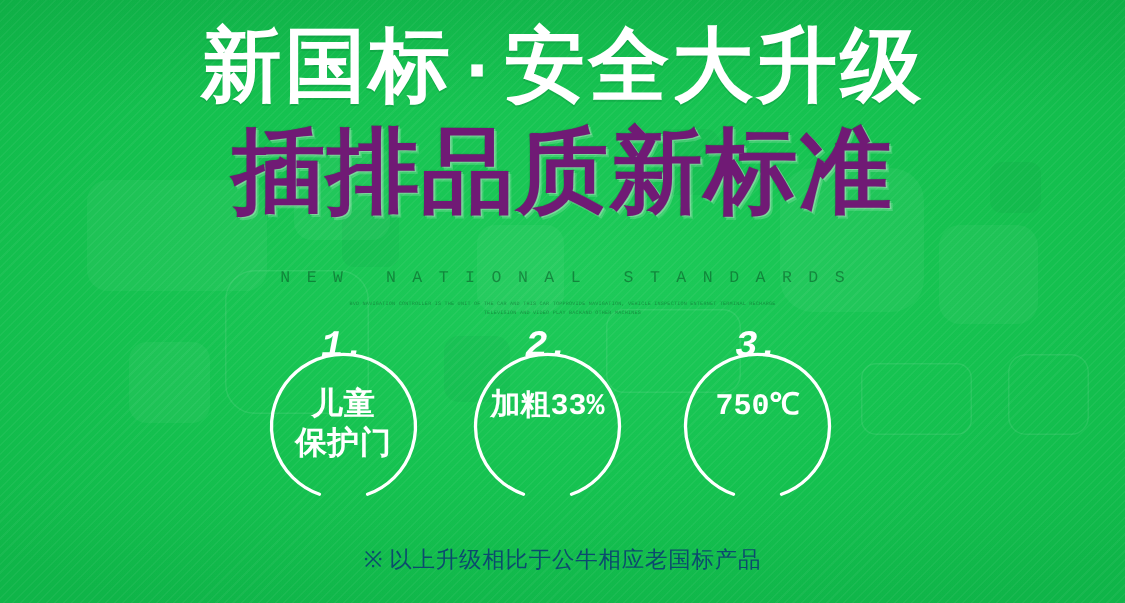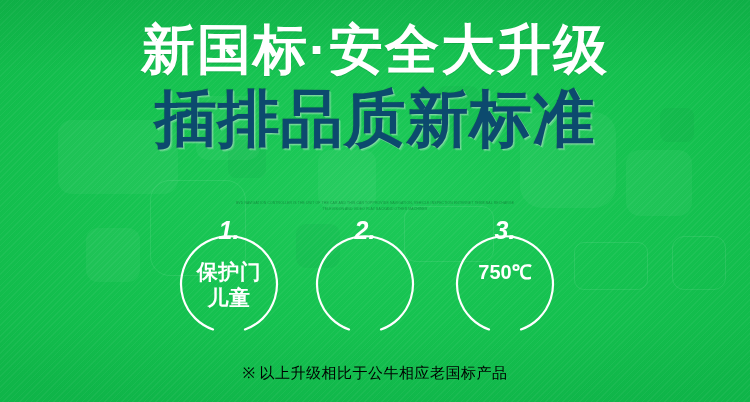--- a/index.html
+++ b/index.html
@@ -9,21 +9,21 @@
     background: #ffffff;
   }
   * { box-sizing: border-box; }
 
   .banner {
     position: relative;
     width: 750px;
     height: 402px;
     overflow: hidden;
     background: #15c250;
-    font-family: Liberation Sans, sans-serif;
+    font-family: Liberation Mono, monospace;
     user-select: none;
   }
 
   
   .bg-base {
     position: absolute;
     inset: 0;
     background:
       radial-gradient(ellipse 520px 260px at 50% 46%, #1ecb5a 0%, #15c250 55%, #10b94a 100%);
   }
@@ -93,21 +93,21 @@
     text-shadow: 0 1px 0 rgba(0,90,40,0.18);
   }
 
   
   .headline-2 {
     position: absolute;
     top: 88px;
     left: 0;
     width: 100%;
     text-align: center;
-    color: #0c4a6e;
+    color: #701a75;
     font-size: 62px;
     font-weight: bold;
     letter-spacing: 1px;
     line-height: 1;
     white-space: nowrap;
     text-shadow:
       1px 1px 0 rgba(255,255,255,0.28),
       2px 2px 0 rgba(255,255,255,0.18),
       0 0 1px rgba(10,92,40,0.6);
   }
@@ -200,21 +200,21 @@
   }
   .badge-line.wide { font-size: 20px; letter-spacing: 0px; }
 
   
   .footnote {
     position: absolute;
     top: 362px;
     left: 0;
     width: 100%;
     text-align: center;
-    color: #000000;
+    color: #0c4a6e;
     font-size: 15px;
     letter-spacing: 0.5px;
     white-space: nowrap;
   }
   .footnote .mark { margin-right: 4px; }
 </style>
 </head>
 <body>
 
 <div class="banner">
@@ -238,49 +238,51 @@
   <div class="ghost line g14"></div>
 
   <div class="bg-vignette"></div>
 
   <div class="content">
 
     <div class="headline-1">新国标·安全大升级</div>
 
     <div class="headline-2">插排品质新标准</div>
 
+    <div class="subtitle-en">NEW NATIONAL STANDARDS</div>
 
     <div class="microtext">
       <span class="mt-line l1">BVD NAVIGATION CONTROLLER IS THE UNIT OF THE CAR AND THIS CAR TOPPROVIDE NAVIGATION, VEHICLE INSPECTION ENTERNET TERMINAL RECHARGE</span>
       <span class="mt-line l2">TELEVISION AND VIDEO PLAY BACKAND OTHER MACHINES</span>
     </div>
 
     <div class="badges">
 
       <div class="badge badge-1">
         <div class="badge-ring">
           <svg viewBox="0 0 106 106" xmlns="http://www.w3.org/2000/svg" aria-hidden="true">
             <path d="M 37 8.5 A 48 48 0 1 0 69 8.5" fill="none" stroke="#ffffff" stroke-width="2.2" stroke-linecap="round" transform="rotate(180 53 53)"></path>
           </svg>
         </div>
         <div class="badge-num">1.</div>
         <div class="badge-lines">
+          <span class="badge-line">儿童</span>
           <span class="badge-line">保护门</span>
-          <span class="badge-line">儿童</span>
         </div>
       </div>
 
       <div class="badge badge-2">
         <div class="badge-ring">
           <svg viewBox="0 0 106 106" xmlns="http://www.w3.org/2000/svg" aria-hidden="true">
             <path d="M 37 8.5 A 48 48 0 1 0 69 8.5" fill="none" stroke="#ffffff" stroke-width="2.2" stroke-linecap="round" transform="rotate(180 53 53)"></path>
           </svg>
         </div>
         <div class="badge-num">2.</div>
         <div class="badge-lines">
+          <span class="badge-line wide">加粗33%</span>
         </div>
       </div>
 
       <div class="badge badge-3">
         <div class="badge-ring">
           <svg viewBox="0 0 106 106" xmlns="http://www.w3.org/2000/svg" aria-hidden="true">
             <path d="M 37 8.5 A 48 48 0 1 0 69 8.5" fill="none" stroke="#ffffff" stroke-width="2.2" stroke-linecap="round" transform="rotate(180 53 53)"></path>
           </svg>
         </div>
         <div class="badge-num">3.</div>

